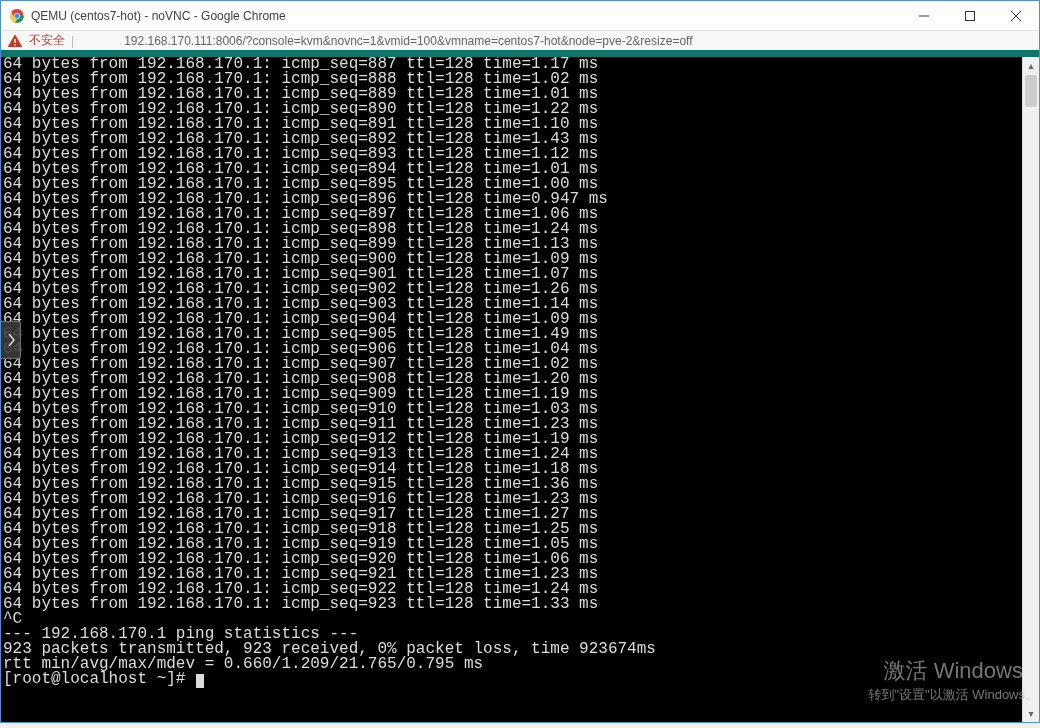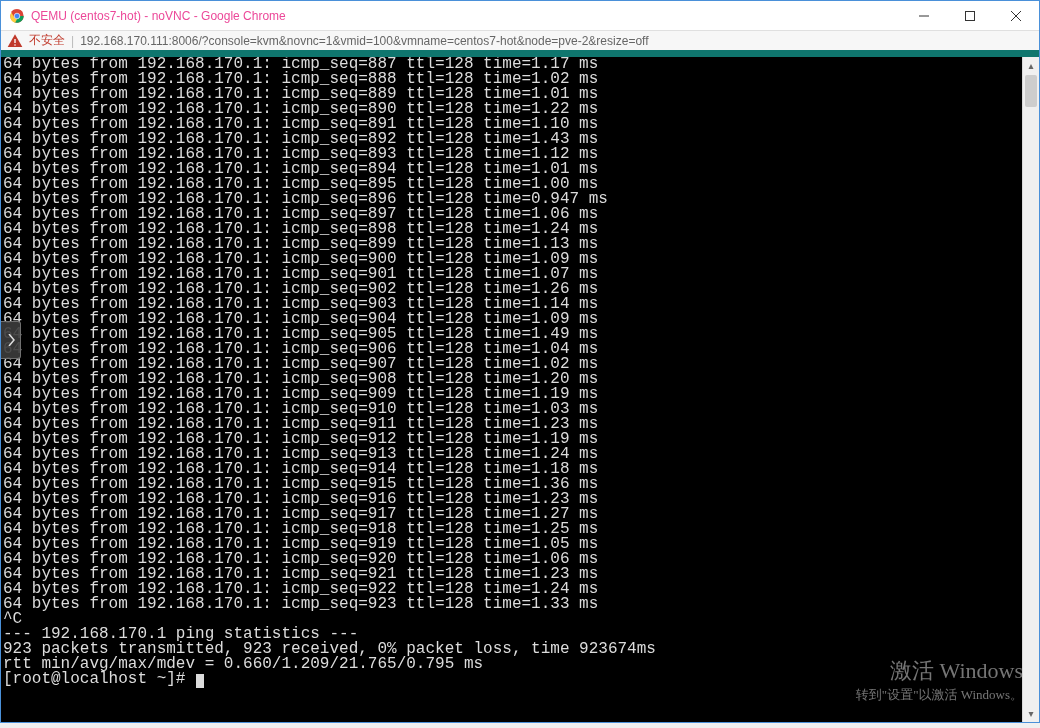--- a/index.html
+++ b/index.html
@@ -31,21 +31,21 @@
     .titlebar-icon {
       width: 16px;
       height: 16px;
       margin-left: 8px;
       margin-right: 6px;
       display: inline-block;
     }
     .titlebar-icon svg { width: 16px; height: 16px; }
     .titlebar-title {
       flex: 1;
-      color: #ec4899;
+      color: #404040;
       font-size: 12px;
       white-space: nowrap;
       overflow: hidden;
     }
     .win-btn {
       width: 46px;
       height: 30px;
       display: flex;
       align-items: center;
       justify-content: center;
@@ -56,21 +56,21 @@
       background: #f7f7f7;
       display: flex;
       align-items: center;
       padding: 0 6px;
       gap: 6px;
       border-bottom: 7px solid #0f766e;
     }
     .warn-icon { width: 16px; height: 16px; display:inline-block; }
     .warn-text { color: #c0392b; font-size: 12px; }
     .addr-sep { color: #bbb; }
-    .addr-url { color: #666; font-size: 12px; white-space: nowrap; overflow: hidden; flex:1; }
+    .addr-url { color: #666; font-size: 12px; white-space: nowrap; overflow: hidden; flex:1;margin-left:44px; }
     .terminal {
       flex: 1;
       background: #000;
       color: #dcdcdc;
       font-family: "Consolas", "Courier New", monospace;
       font-size: 16px;
       line-height: 15px;
       padding: 0 2px;
       overflow: hidden;
       white-space: pre;
@@ -114,25 +114,25 @@
     .scroll-down{bottom:0;}
     .scroll-thumb{
       position:absolute;
       left:2px;right:2px;
       top:18px;height:32px;
       background:#cdcdcd;
       border-radius:2px;
     }
     .watermark {
       position: absolute;
-      right: 16px;
+      right: 1px;
       bottom: 18px;
-      text-align: right;
+      text-align: center;
       color: rgba(180,180,180,0.65);
-      font-family: Liberation Serif, serif;
+      font-family: Liberation Sans, sans-serif;
       pointer-events: none;
       z-index: 10;
     }
     .watermark .wm-l1 { font-size: 22px; font-weight:400;}
     .watermark .wm-l2 { font-size: 13px; }
     .cursor-block {
       display:inline-block;
       width:8px;height:14px;
       background:#dcdcdc;
       vertical-align:text-bottom;

